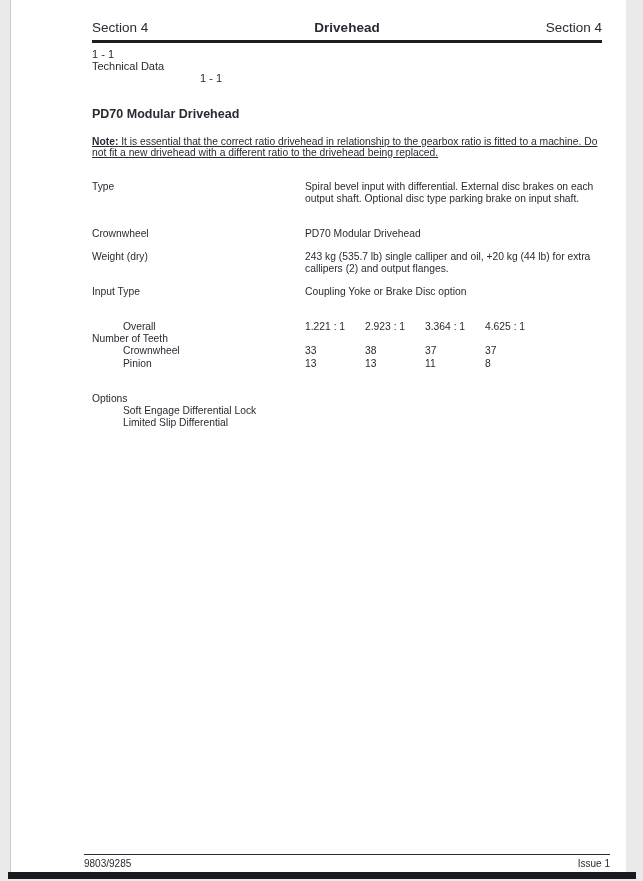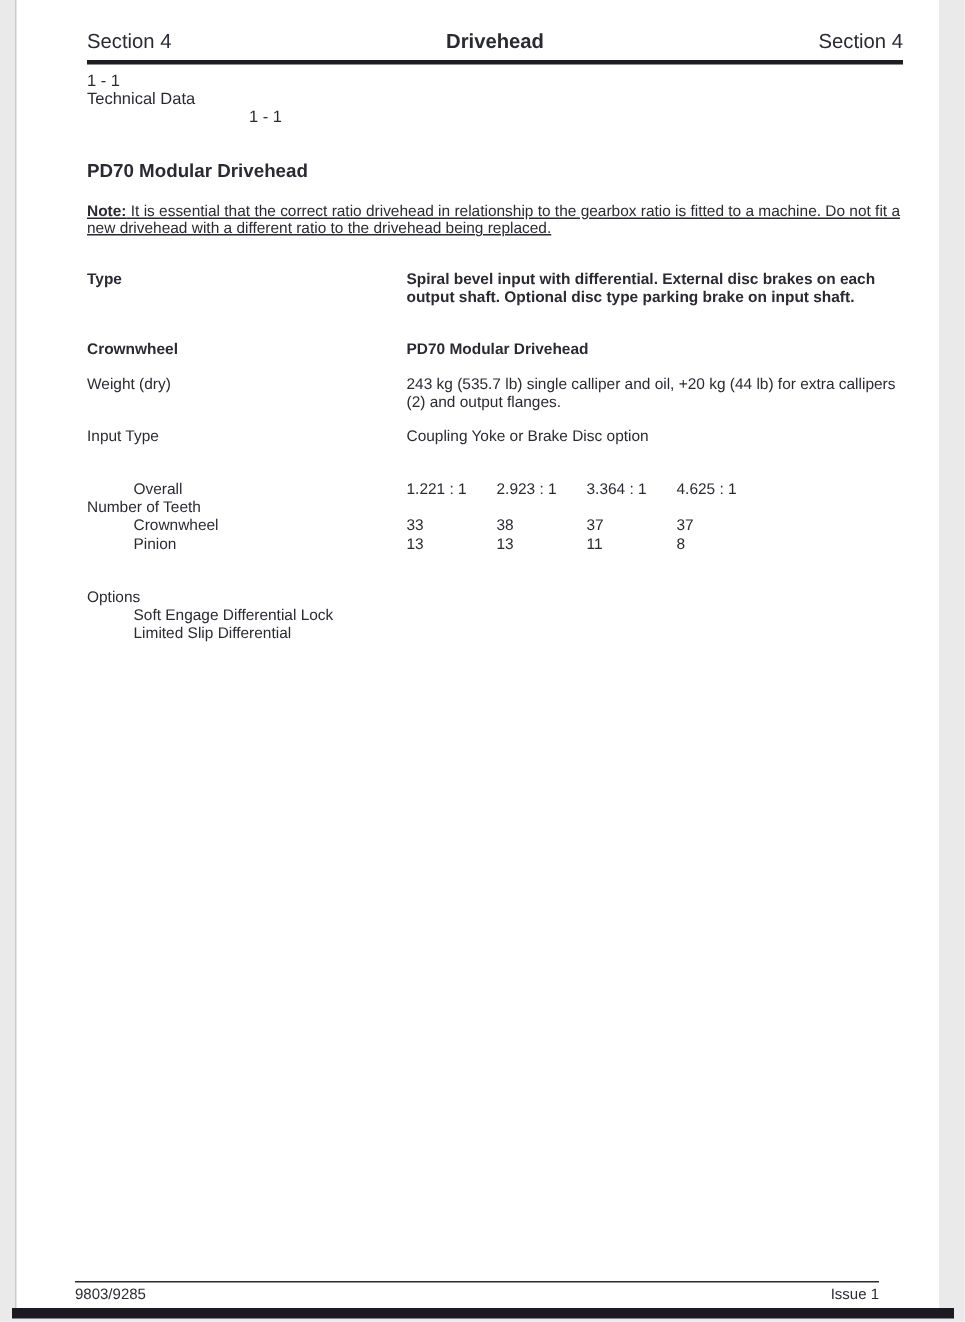--- a/index.html
+++ b/index.html
@@ -21,20 +21,21 @@
     top: 0; left: 10px;
     width: 616px;
     height: 872px;
     background: #ffffff;
     border-left: 1px solid #c9c9c9;
   }
   .content {
     position: relative;
     height: 100%;
     padding: 20px 24px 0 47px;
+    margin-left: 34px;
   }
   
   .hrow {
     display: flex;
     justify-content: space-between;
     align-items: baseline;
   }
   .hrow.top { font-size: 13.5px; }
   .hrow.top .center { font-weight: bold; }
   .hrow.bottom { font-size: 11px; margin-top: 5px; flex-direction: column; }
@@ -63,36 +64,36 @@
   .note b { font-weight: bold; }
   
   .spec-row {
     display: flex;
     font-size: 10.3px;
     line-height: 11.6px;
     margin-top: 12px;
   }
   .spec-row .spec-label { width: 213px; flex: 0 0 213px; }
   .spec-row .spec-value { flex: 1; }
-  .spec-row.gap-lg { margin-top: 23px; font-weight: bold; }
+  .spec-row.gap-lg { margin-top: 23px; }
   
   .ratios { font-size: 10.3px; line-height: 12.3px; margin-top: 23px; }
   .r-row { display: flex; }
   .r-label { width: 213px; flex: 0 0 213px; }
   .r-label.indent { padding-left: 31px; }
   .r-cell { width: 60px; flex: 0 0 60px; }
   .r-cell:last-child { width: auto; }
   
   .options { font-size: 10.3px; line-height: 12.2px; margin-top: 23px; }
   .options .opt-item { padding-left: 31px; }
   
   .footer {
     position: absolute;
     left: 39px;
-    right: 40px;
+    right: 16px;
     bottom: 3px;
   }
   .rule-thin {
     border: 0;
     height: 1px;
     background: #2a2a33;
     margin-bottom: 3px;
   }
   .frow {
     display: flex;

